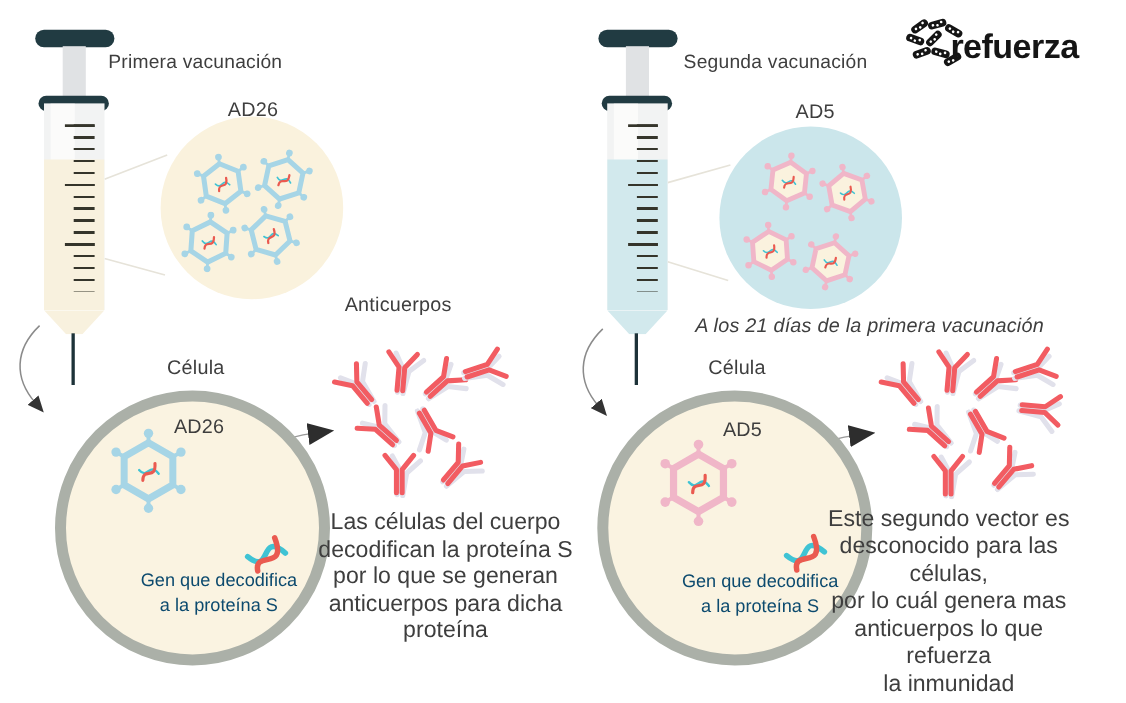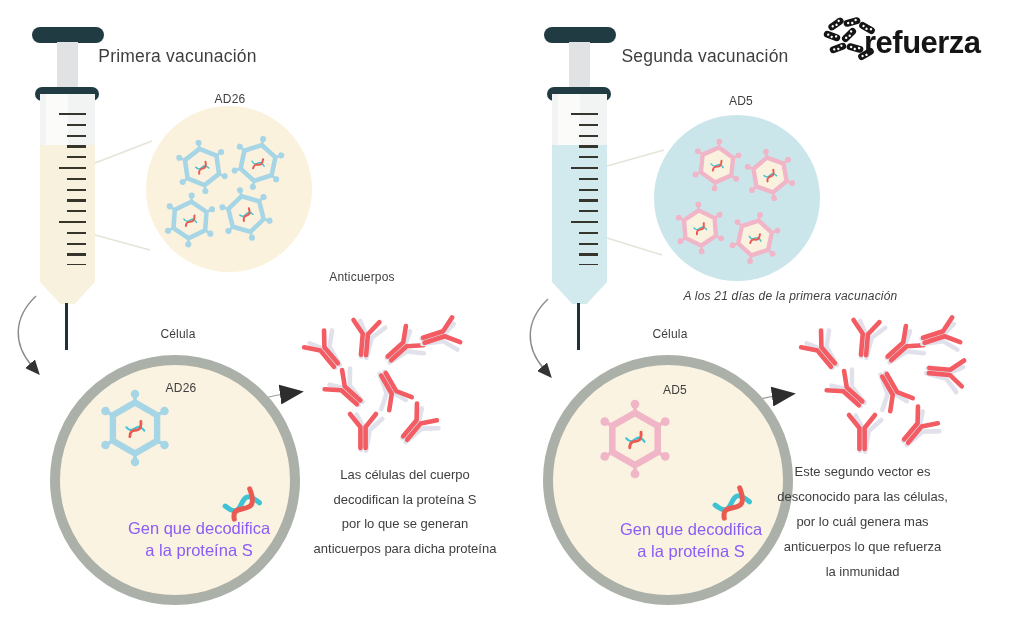--- a/index.html
+++ b/index.html
@@ -1,20 +1,20 @@
 <!DOCTYPE html>
 <html><head>
 <meta charset="utf-8">
 <style>
   html,body{margin:0;padding:0;background:#ffffff;}
   .canvas{position:relative;width:1024px;height:639px;background:#ffffff;overflow:hidden;
           font-family:"Liberation Sans", sans-serif;color:#3e3e3e;}
-  .lbl{position:absolute;font-size:12px;color:#3e3e3e;text-align:center;letter-spacing:.2px;line-height:19px;}
-  .desc{position:absolute;font-size:13px;line-height:24.5px;color:#3e3e3e;text-align:center;white-space:pre-line;}
-  .gene{position:absolute;font-size:16.5px;line-height:22px;color:#8b5cf6;text-align:center;white-space:pre-line;}
+  .lbl{position:absolute;font-size:18px;color:#3e3e3e;text-align:center;letter-spacing:.2px;line-height:19px;}
+  .desc{position:absolute;font-size:21px;line-height:24.5px;color:#3e3e3e;text-align:center;white-space:pre-line;}
+  .gene{position:absolute;font-size:16.5px;line-height:22px;color:#0c4a6e;text-align:center;white-space:pre-line;}
 
   
   .syringe{position:absolute;width:80px;height:330px;}
   .sy-handle{position:absolute;left:2px;top:2px;width:72px;height:16px;border-radius:8px;background:#213b42;}
   .sy-rod{position:absolute;left:27px;top:17px;width:21px;height:48px;background:#e0e2e4;}
   .sy-flange{position:absolute;left:5px;top:62px;width:64px;height:14px;border-radius:7px;background:#213b42;}
   .sy-barrel{position:absolute;left:10px;top:69px;width:55px;height:188px;background:#f2f3f3;overflow:hidden;}
   .sy-hl{position:absolute;left:6px;top:0;width:22px;height:100%;background:#fbfbfa;}
   .sy-liquid{position:absolute;left:0;top:51px;width:100%;height:137px;}
   .ticks-s{position:absolute;left:27px;top:19px;width:19px;height:152px;

